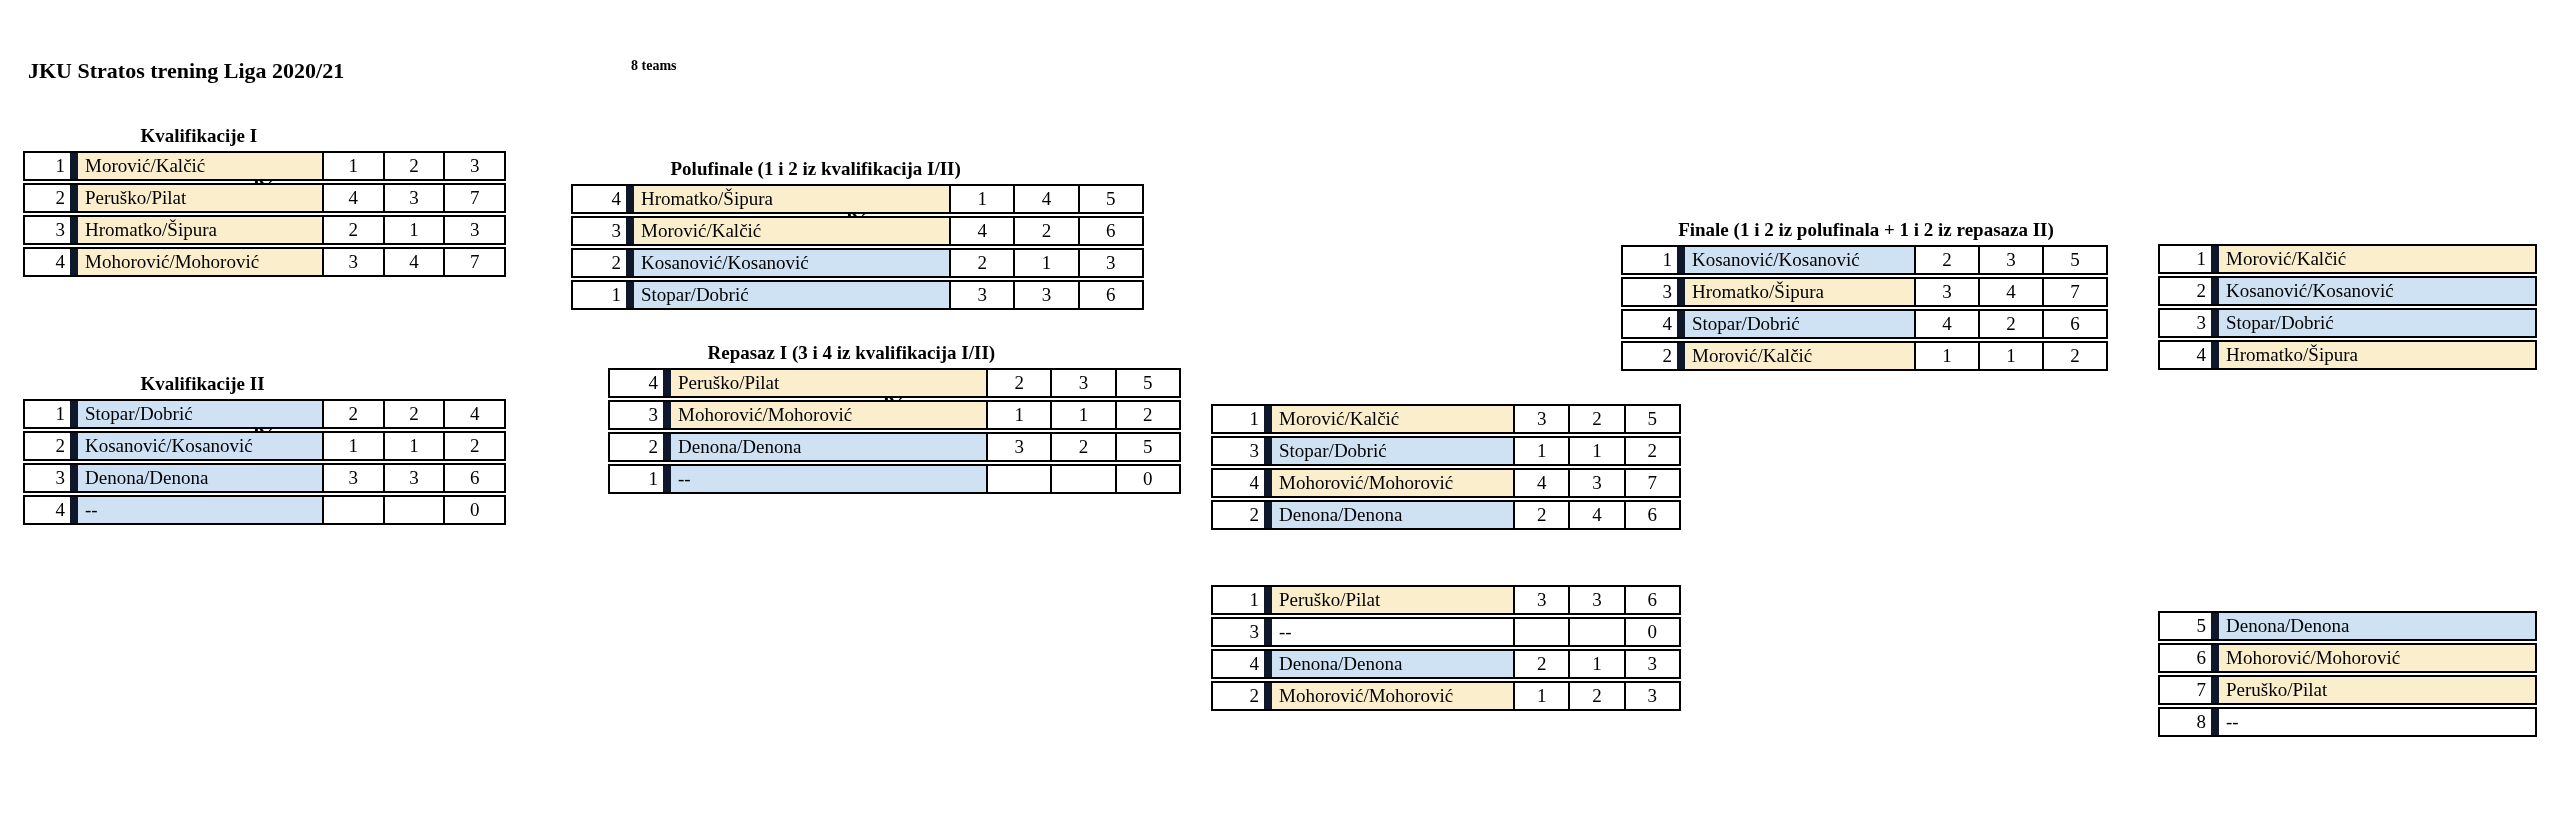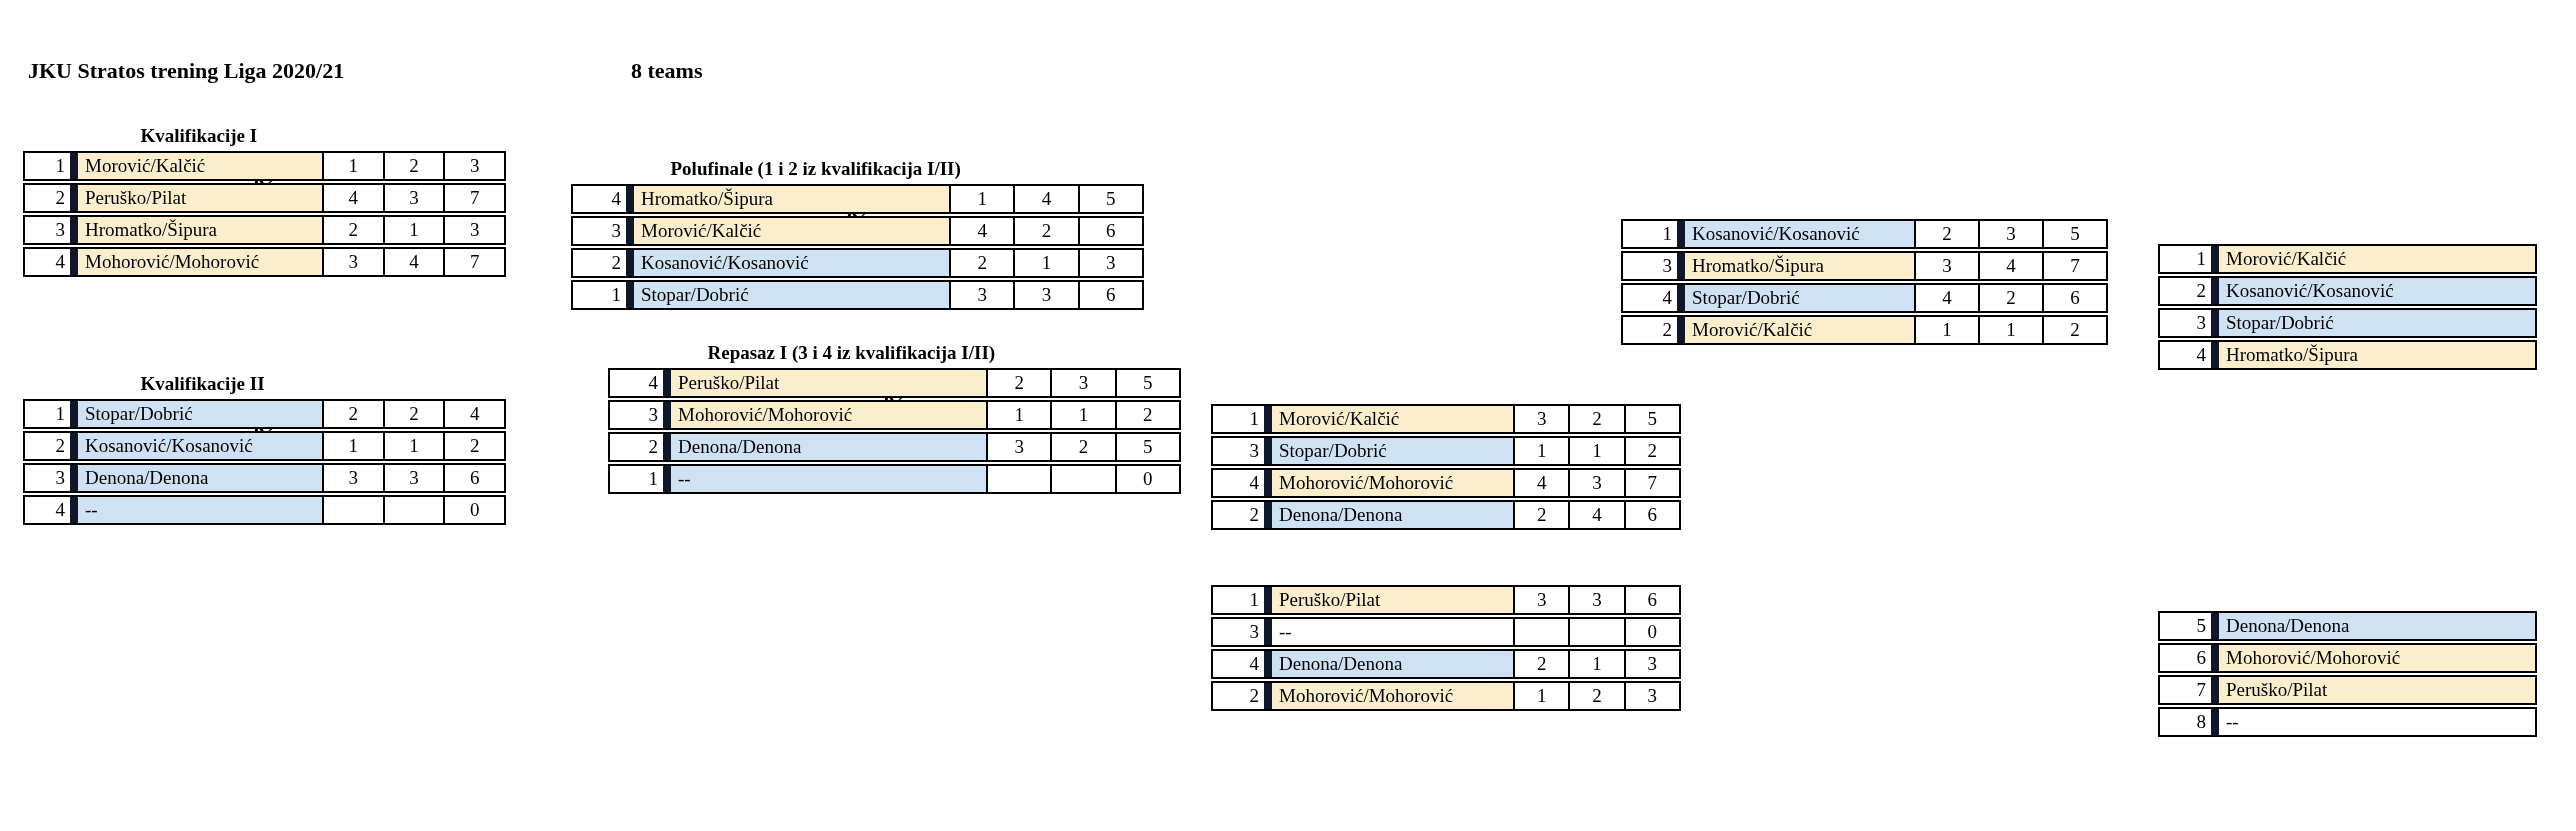--- a/index.html
+++ b/index.html
@@ -14,21 +14,21 @@
   }
   .page-title {
     position: absolute;
     left: 28px; top: 58px;
     font-size: 22px; font-weight: bold;
     white-space: nowrap;
   }
   .teams-label {
     position: absolute;
     left: 631px; top: 58px;
-    font-size: 22px; font-weight: bold;
+    font-size: 14px; font-weight: bold;
     white-space: nowrap;
   }
   .tsec { position: absolute; }
   
   .thead {
     display: flex;
     align-items: center;
     height: 22px;
     margin-bottom: 4px;
     font-weight: bold;
@@ -291,20 +291,23 @@
       </div>
       <div class="trow">
         <div class="c c-num">2</div>
         <div class="c c-name" style="background: rgb(250, 238, 205);">Mohorović/Mohorović</div>
         <div class="c c-score">1</div>
         <div class="c c-score">2</div>
         <div class="c c-score">3</div>
       </div>
     </section>
   <section class="tsec" id="tbl-finale">
+      <div class="thead">
+        <div class="h-full">Finale (1 i 2 iz polufinala + 1 i 2 iz repasaza II)</div>
+      </div>
       <div class="trow">
         <div class="c c-num">1</div>
         <div class="c c-name" style="background: rgb(207, 226, 243);">Kosanović/Kosanović</div>
         <div class="c c-score">2</div>
         <div class="c c-score">3</div>
         <div class="c c-score">5</div>
       </div>
       <div class="trow">
         <div class="c c-num">3</div>
         <div class="c c-name" style="background: rgb(250, 238, 205);">Hromatko/Šipura</div>

